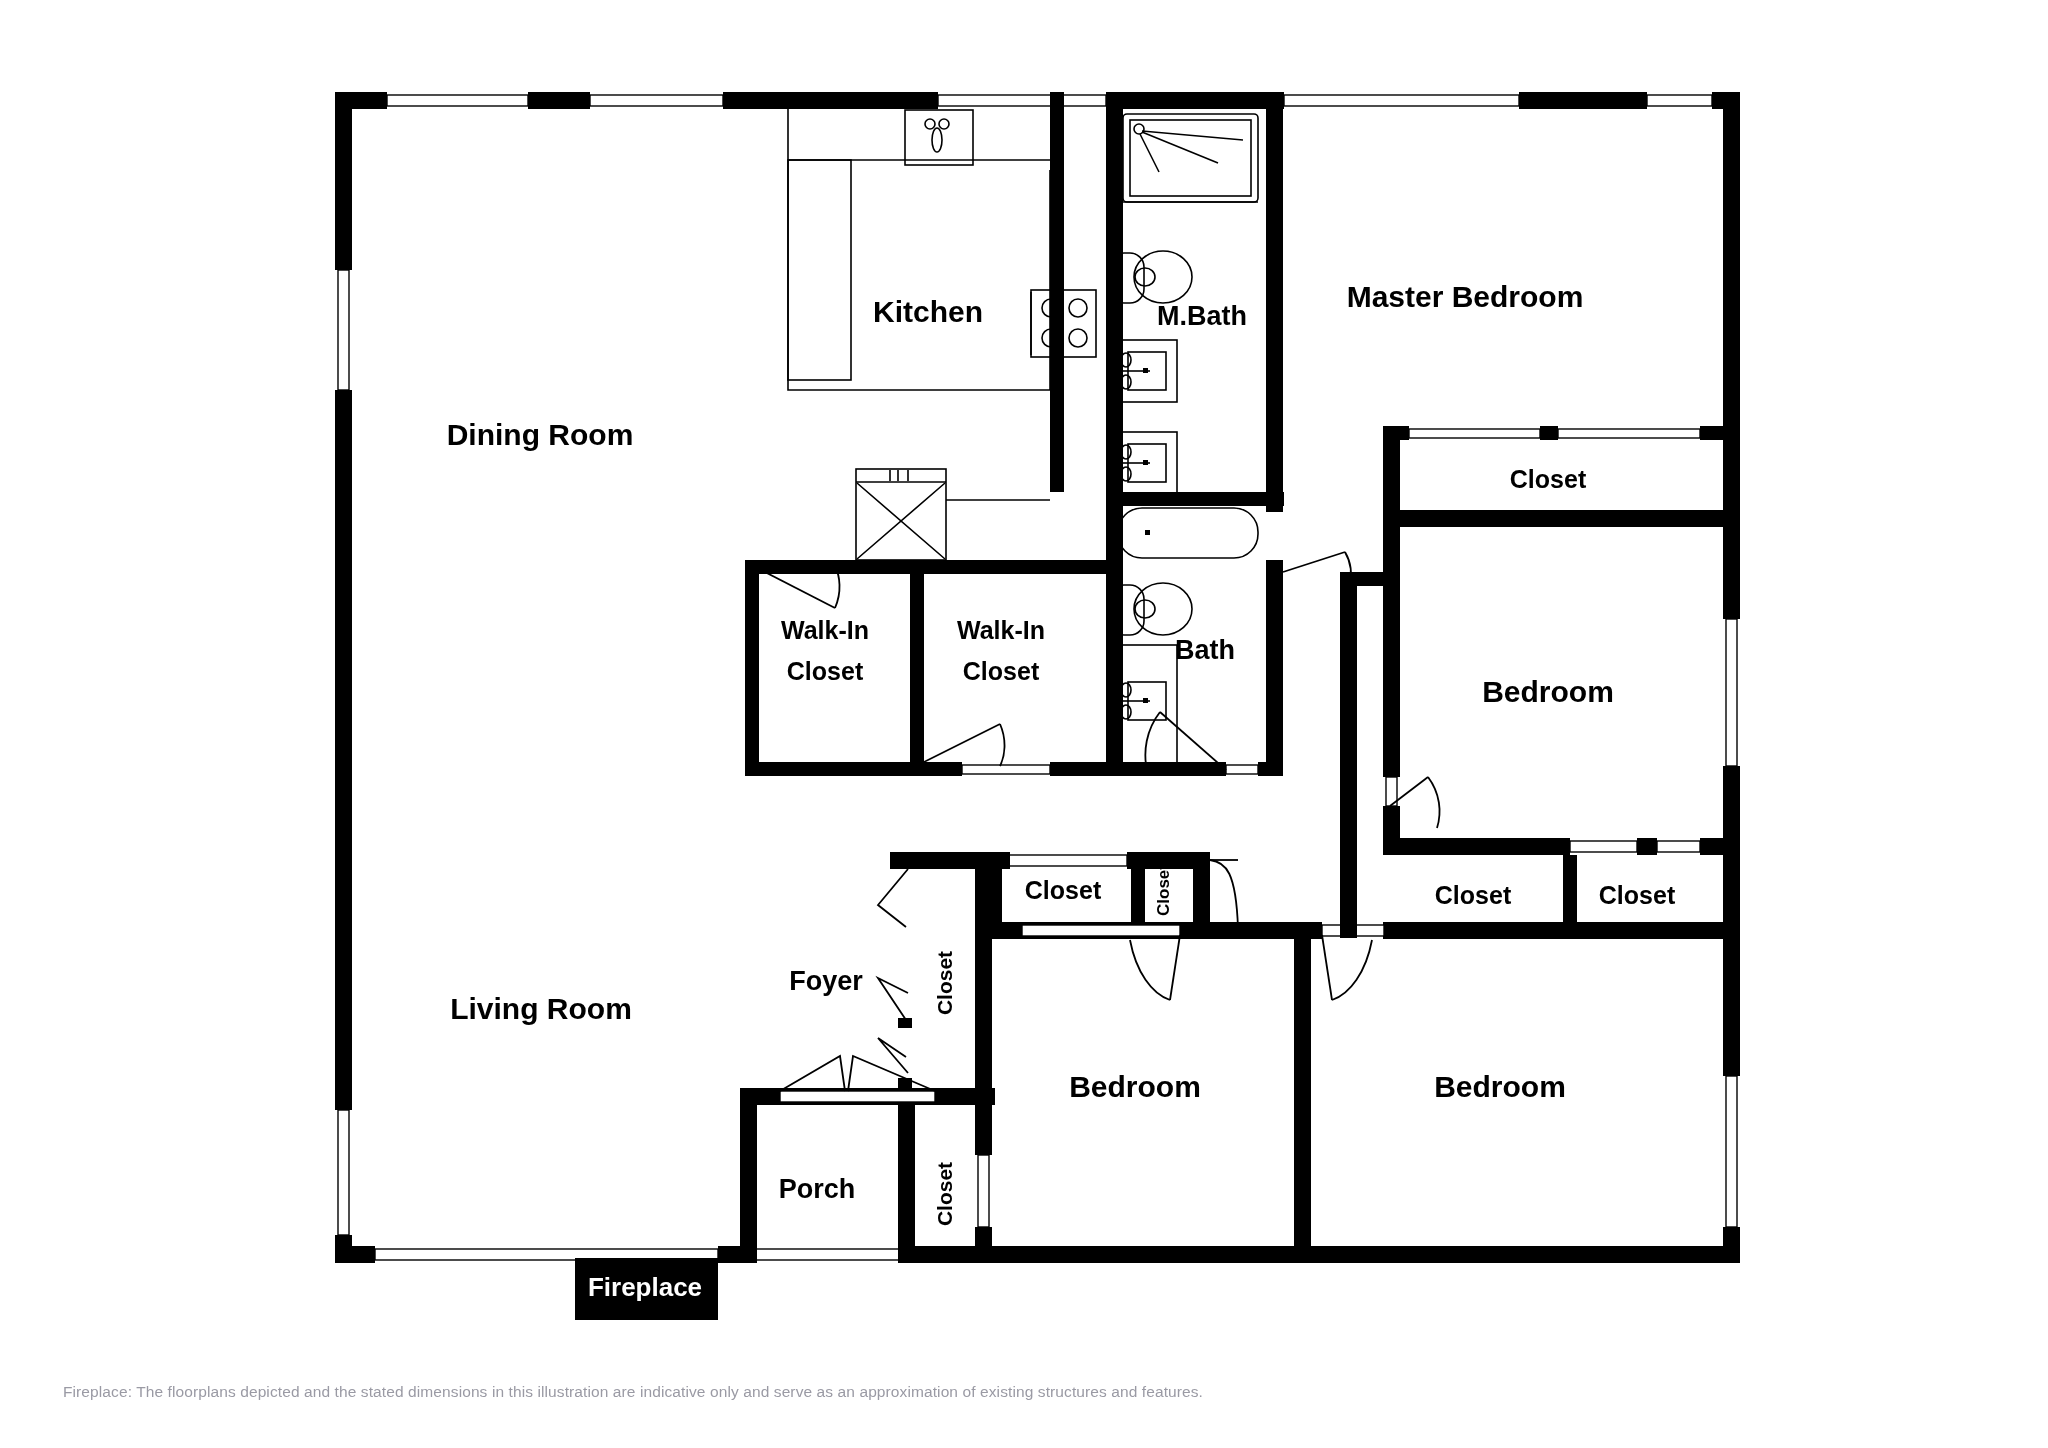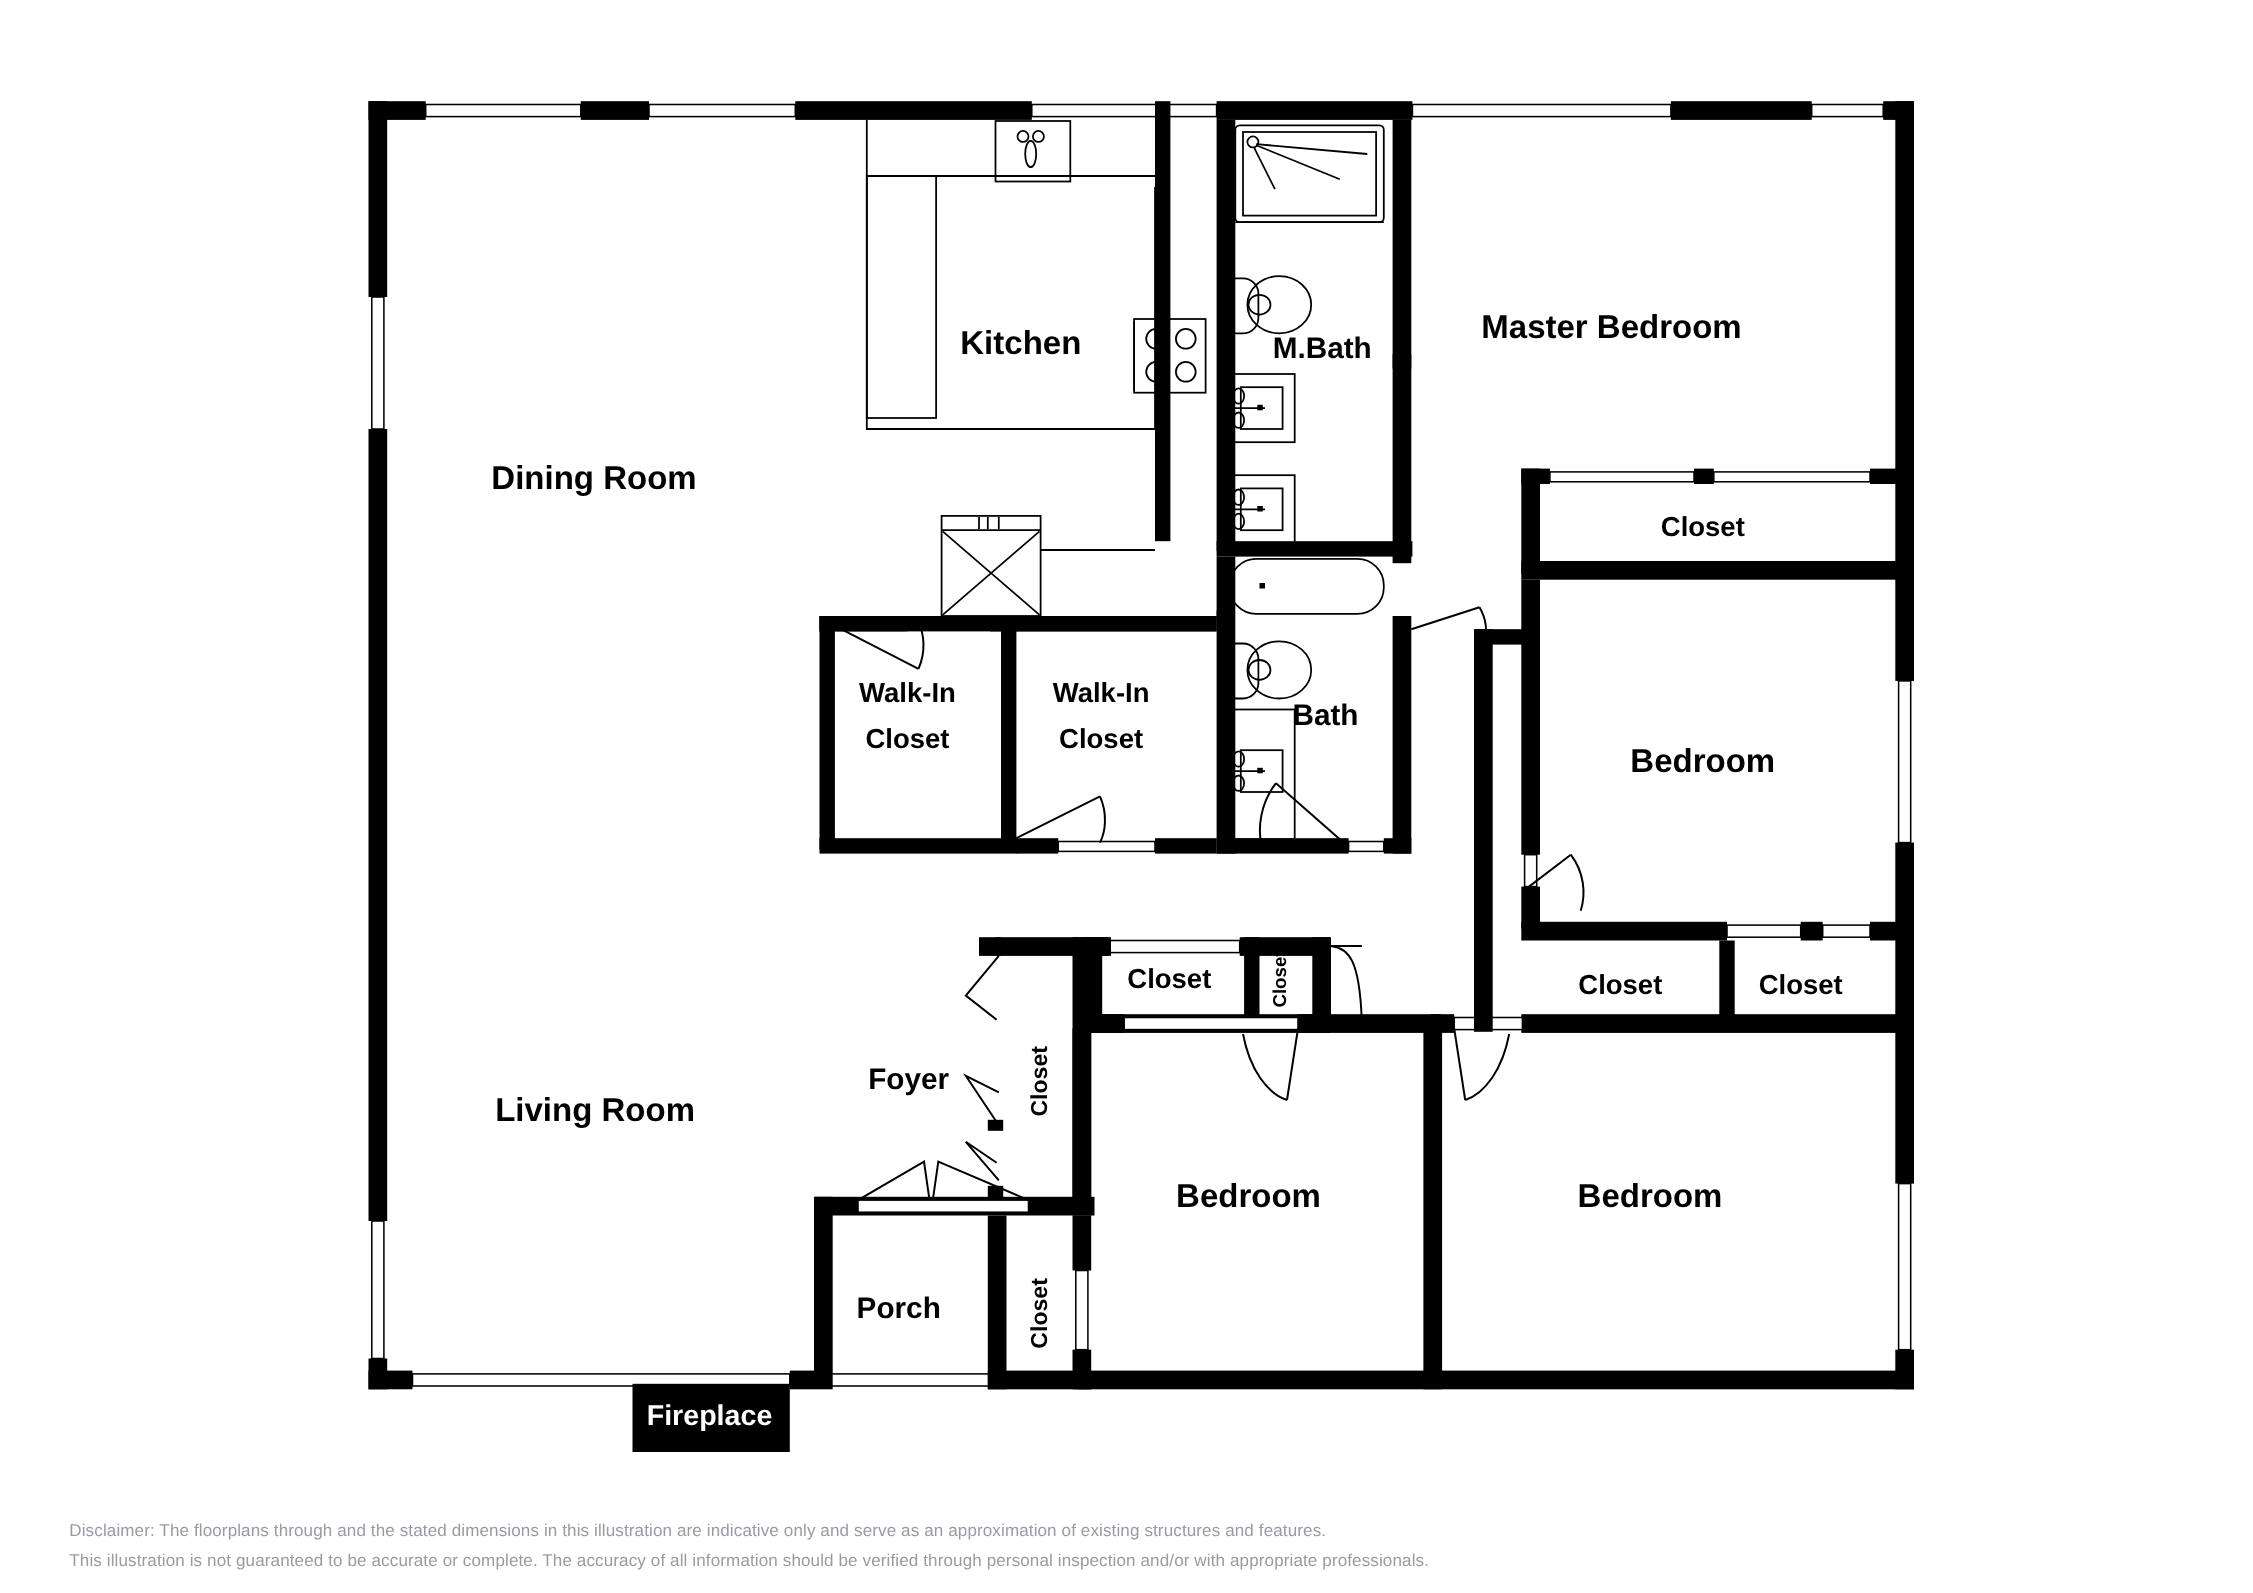--- a/index.html
+++ b/index.html
@@ -386,17 +386,16 @@
       <text class="room-label lbl-xs" x="1165" y="890" transform="rotate(-90 1165 890)">Closet</text>
       <text class="room-label lbl-sm" x="946" y="983" transform="rotate(-90 946 983)">Closet</text>
       <text class="room-label lbl-sm" x="946" y="1194" transform="rotate(-90 946 1194)">Closet</text>
     </g>
 
     <text class="fireplace-label" x="645" y="1289">Fireplace</text>
 
   </svg>
 
   <div class="disclaimer">
-    <div>Disclaimer: The floorplans through and the stated dimensions in this illustration are indicative only and serve as an approximation of existing structures and features.</div>
-    <div>This illustration is not guaranteed to be accurate or complete. The accuracy of all information should be verified through personal inspection and/or with appropriate professionals.</div>
+    <div>Fireplace: The floorplans depicted and the stated dimensions in this illustration are indicative only and serve as an approximation of existing structures and features.</div>
   </div>
 
 </div>
 
 </body></html>

